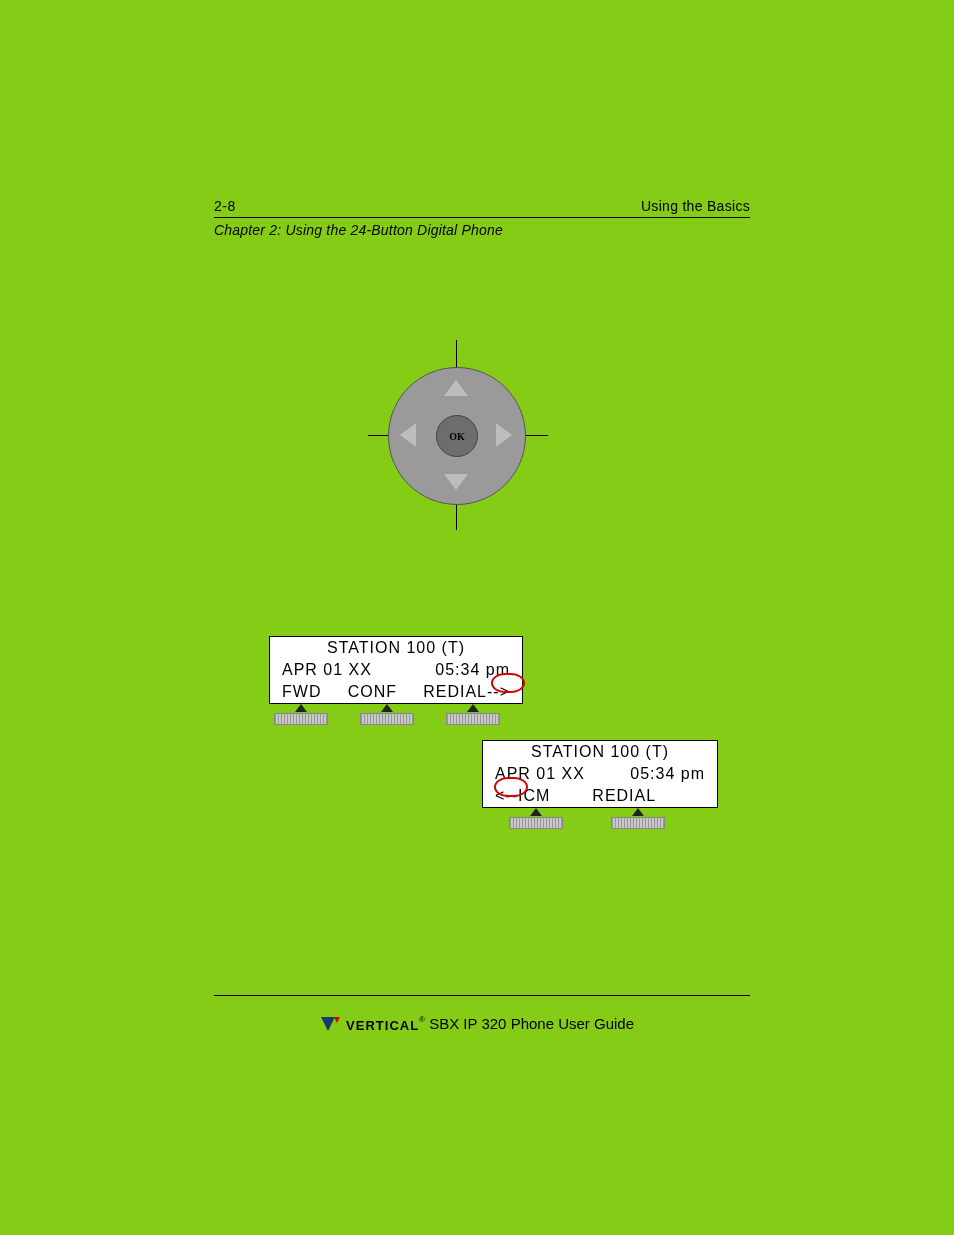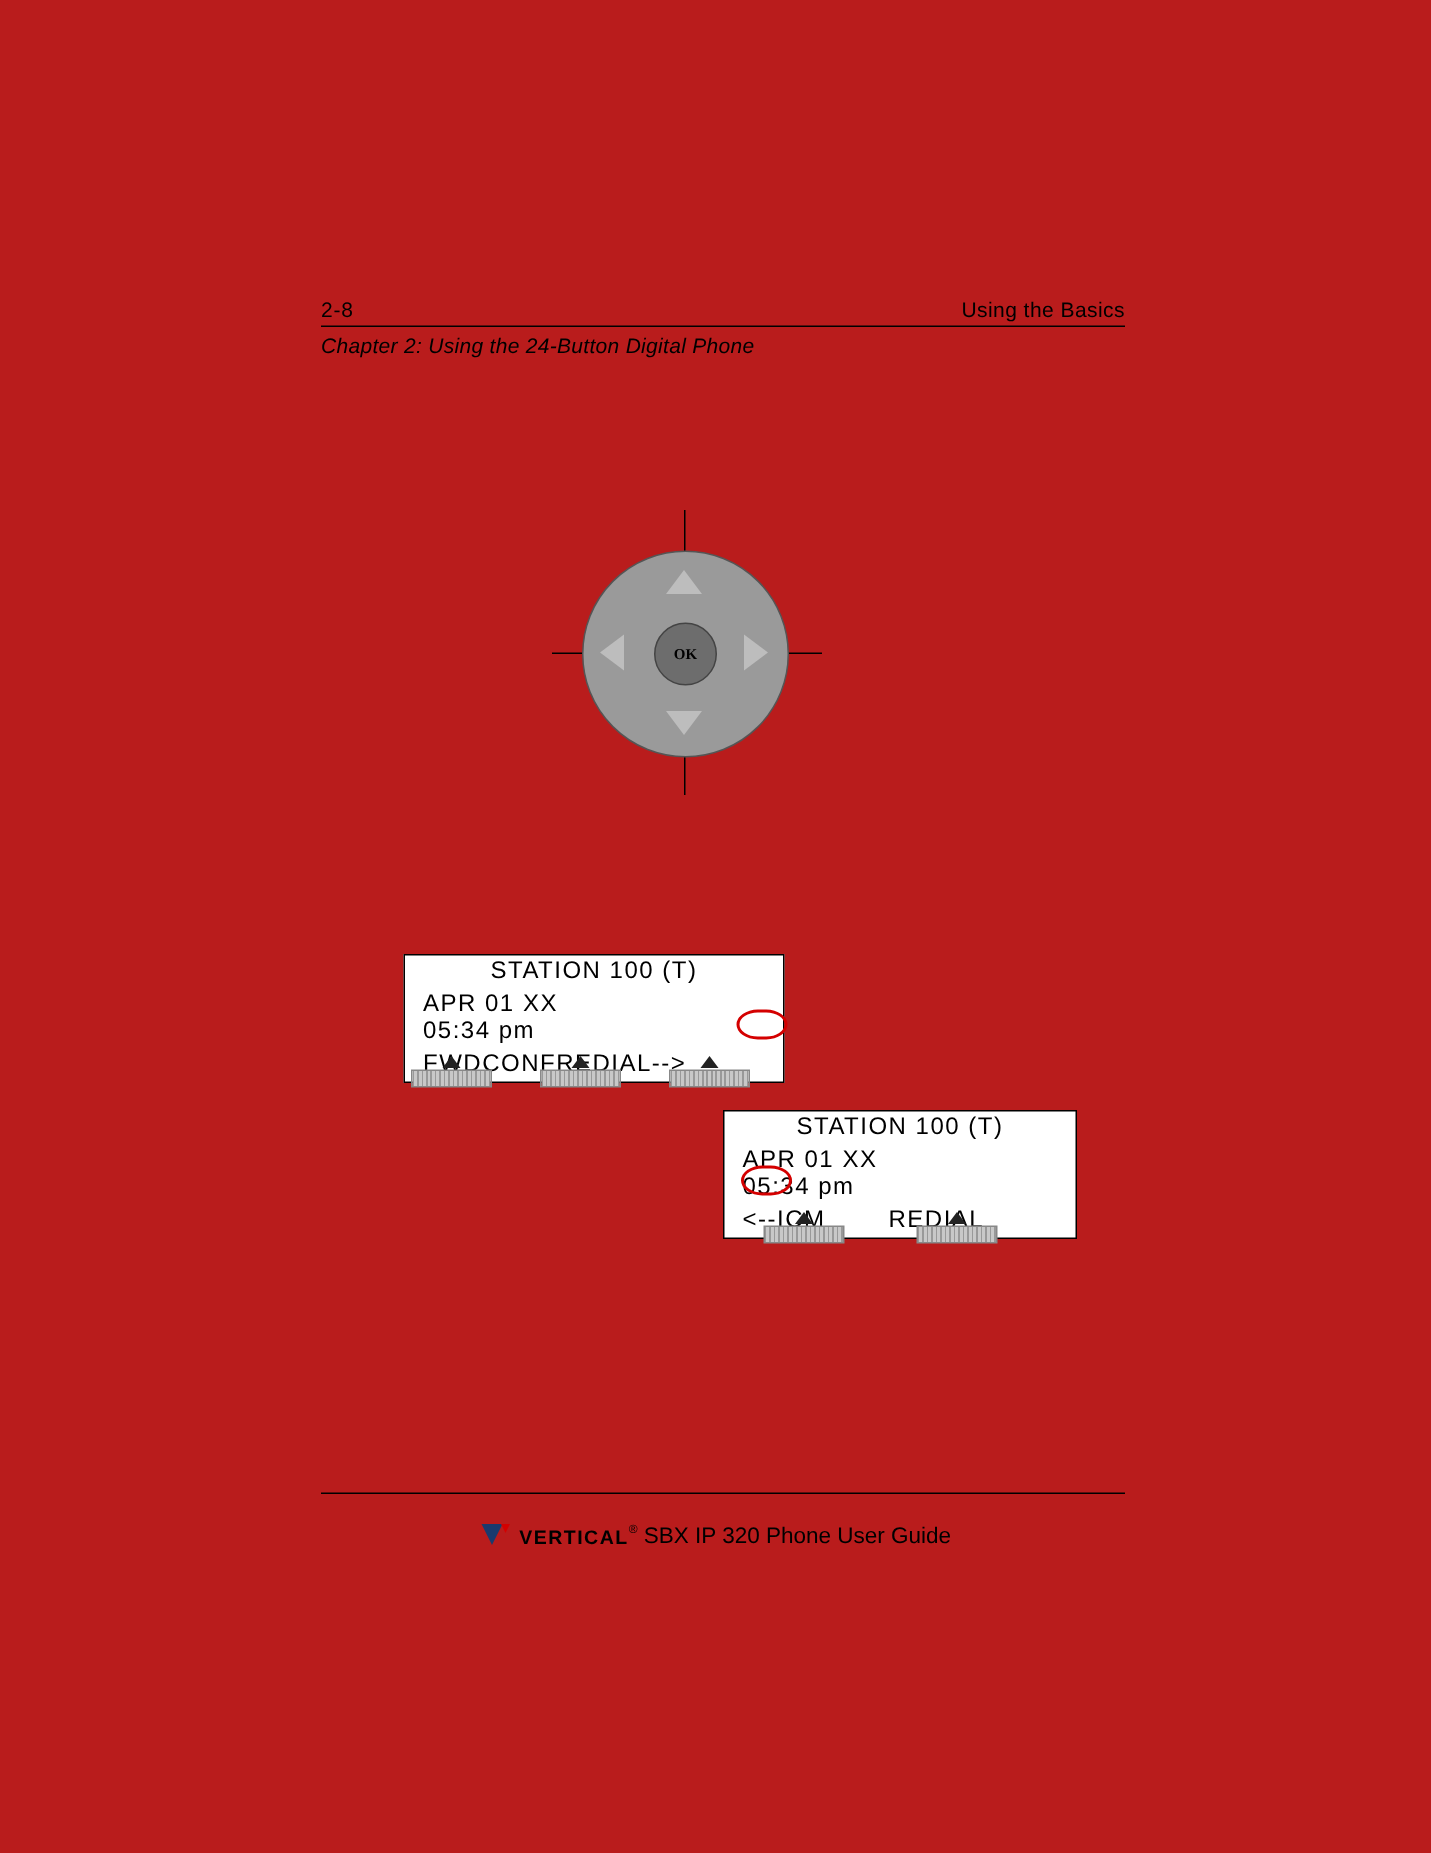--- a/index.html
+++ b/index.html
@@ -7,21 +7,21 @@
     padding: 0;
     background: #fff;
     font-family: Arial, Helvetica, sans-serif;
     color: #000;
   }
   .page {
     width: 954px;
     height: 1235px;
     position: relative;
     margin: 0 auto;
-    background: #b91c1c;
+    background: #84cc16;
   }
   .header-line {
     position: absolute;
     left: 214px;
     top: 217px;
     width: 536px;
     border-top: 1.5px solid #000;
   }
   .page-number {
     position: absolute;
@@ -149,22 +149,22 @@
     left: 269px;
     top: 623px;
     width: 252px;
   }
   .lcd2 {
     left: 482px;
     top: 727px;
     width: 234px;
   }
   .lcd .center { text-align: center; }
-  .lcd .twocol { display: flex; justify-content: space-between; flex-direction: column; }
-  .lcd .threecol { display: flex; }
+  .lcd .twocol { display: flex; justify-content: space-between; }
+  .lcd .threecol { display: flex; justify-content: space-between; }
   .red-oval {
     position: absolute;
     border: 2px solid #d40000;
     border-radius: 50% / 60%;
     width: 30px;
     height: 16px;
     background: transparent;
   }
   .red1 { left: 491px; top: 673px; }
   .red2 { left: 494px; top: 777px; }

